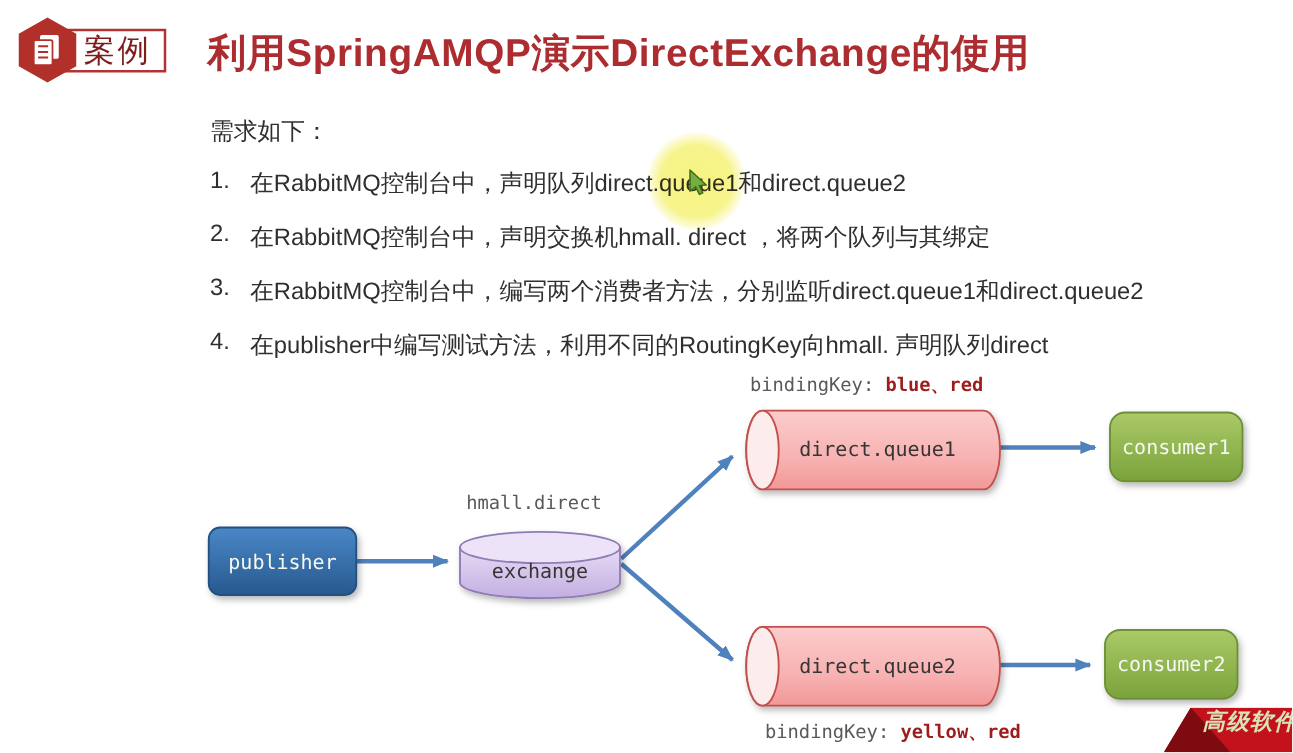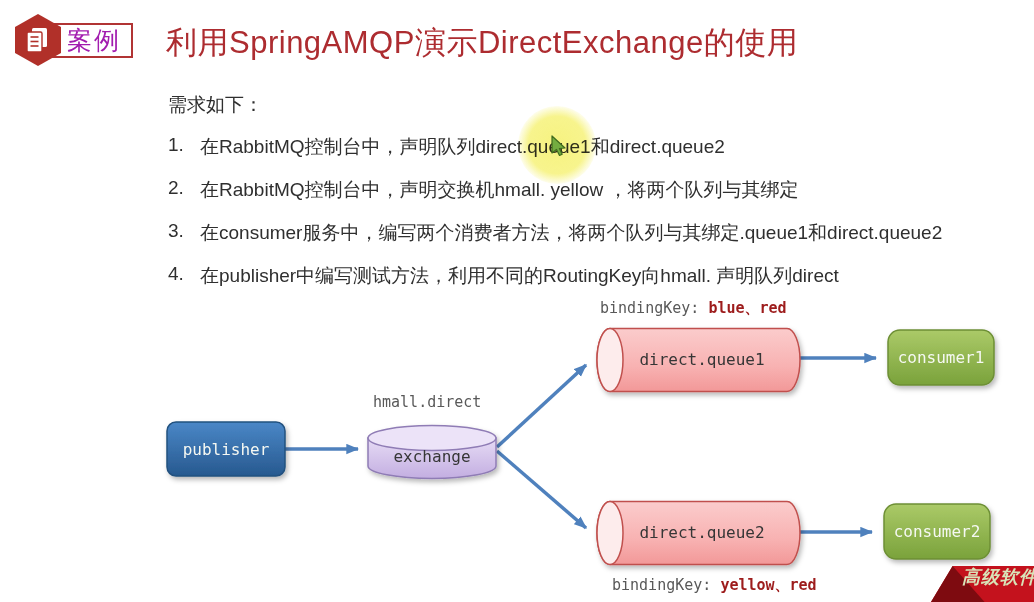--- a/index.html
+++ b/index.html
@@ -12,25 +12,25 @@
   }
 
   
   .badge-box {
     position: absolute; left: 30px; top: 23px;
     width: 103px; height: 35px;
     border: 2px solid #b13434;
     display: flex; align-items: center; justify-content: flex-end;
     padding-right: 10px;
   }
-  .badge-label { font-size: 25px; color: #a21caf; letter-spacing: 2px; }
+  .badge-label { font-size: 25px; color: #7f1d1d; letter-spacing: 2px; }
   .hex-icon { position: absolute; left: 13px; top: 13px; width: 50px; height: 54px; }
   .page-title {
     position: absolute; left: 166px; top: 22px;
-    font-size: 31px; font-weight: 400; color: #ad2c30;
+    font-size: 31px; font-weight: 700; color: #ad2c30;
     letter-spacing: 0.5px; white-space: nowrap;
   }
 
   
   .req-intro {
     position: absolute; left: 168px; top: 92px;
     font-size: 19px; color: #2f2f2f;
   }
   .req-item {
     position: absolute; left: 168px;
@@ -107,25 +107,25 @@
 <div class="page-title">利用SpringAMQP演示DirectExchange的使用</div>
 
 <div class="req-intro">需求如下：</div>
 
 <div class="req-item i1">
   <span class="num">1.</span>
   <span>在RabbitMQ控制台中，声明队列direct.queue1和direct.queue2</span>
 </div>
 <div class="req-item i2">
   <span class="num">2.</span>
-  <span>在RabbitMQ控制台中，声明交换机hmall. yellow ，将两个队列与其绑定</span>
+  <span>在RabbitMQ控制台中，声明交换机hmall. direct ，将两个队列与其绑定</span>
 </div>
 <div class="req-item i3">
   <span class="num">3.</span>
-  <span>在consumer服务中，编写两个消费者方法，将两个队列与其绑定.queue1和direct.queue2</span>
+  <span>在RabbitMQ控制台中，编写两个消费者方法，分别监听direct.queue1和direct.queue2</span>
 </div>
 <div class="req-item i4">
   <span class="num">4.</span>
   <span>在publisher中编写测试方法，利用不同的RoutingKey向hmall. 声明队列direct</span>
 </div>
 
 <svg class="diagram" viewBox="0 0 1034 602">
   <defs>
     <linearGradient id="gBlue" x1="0" y1="0" x2="0" y2="1">
       <stop offset="0" stop-color="#4a87c7"></stop>

